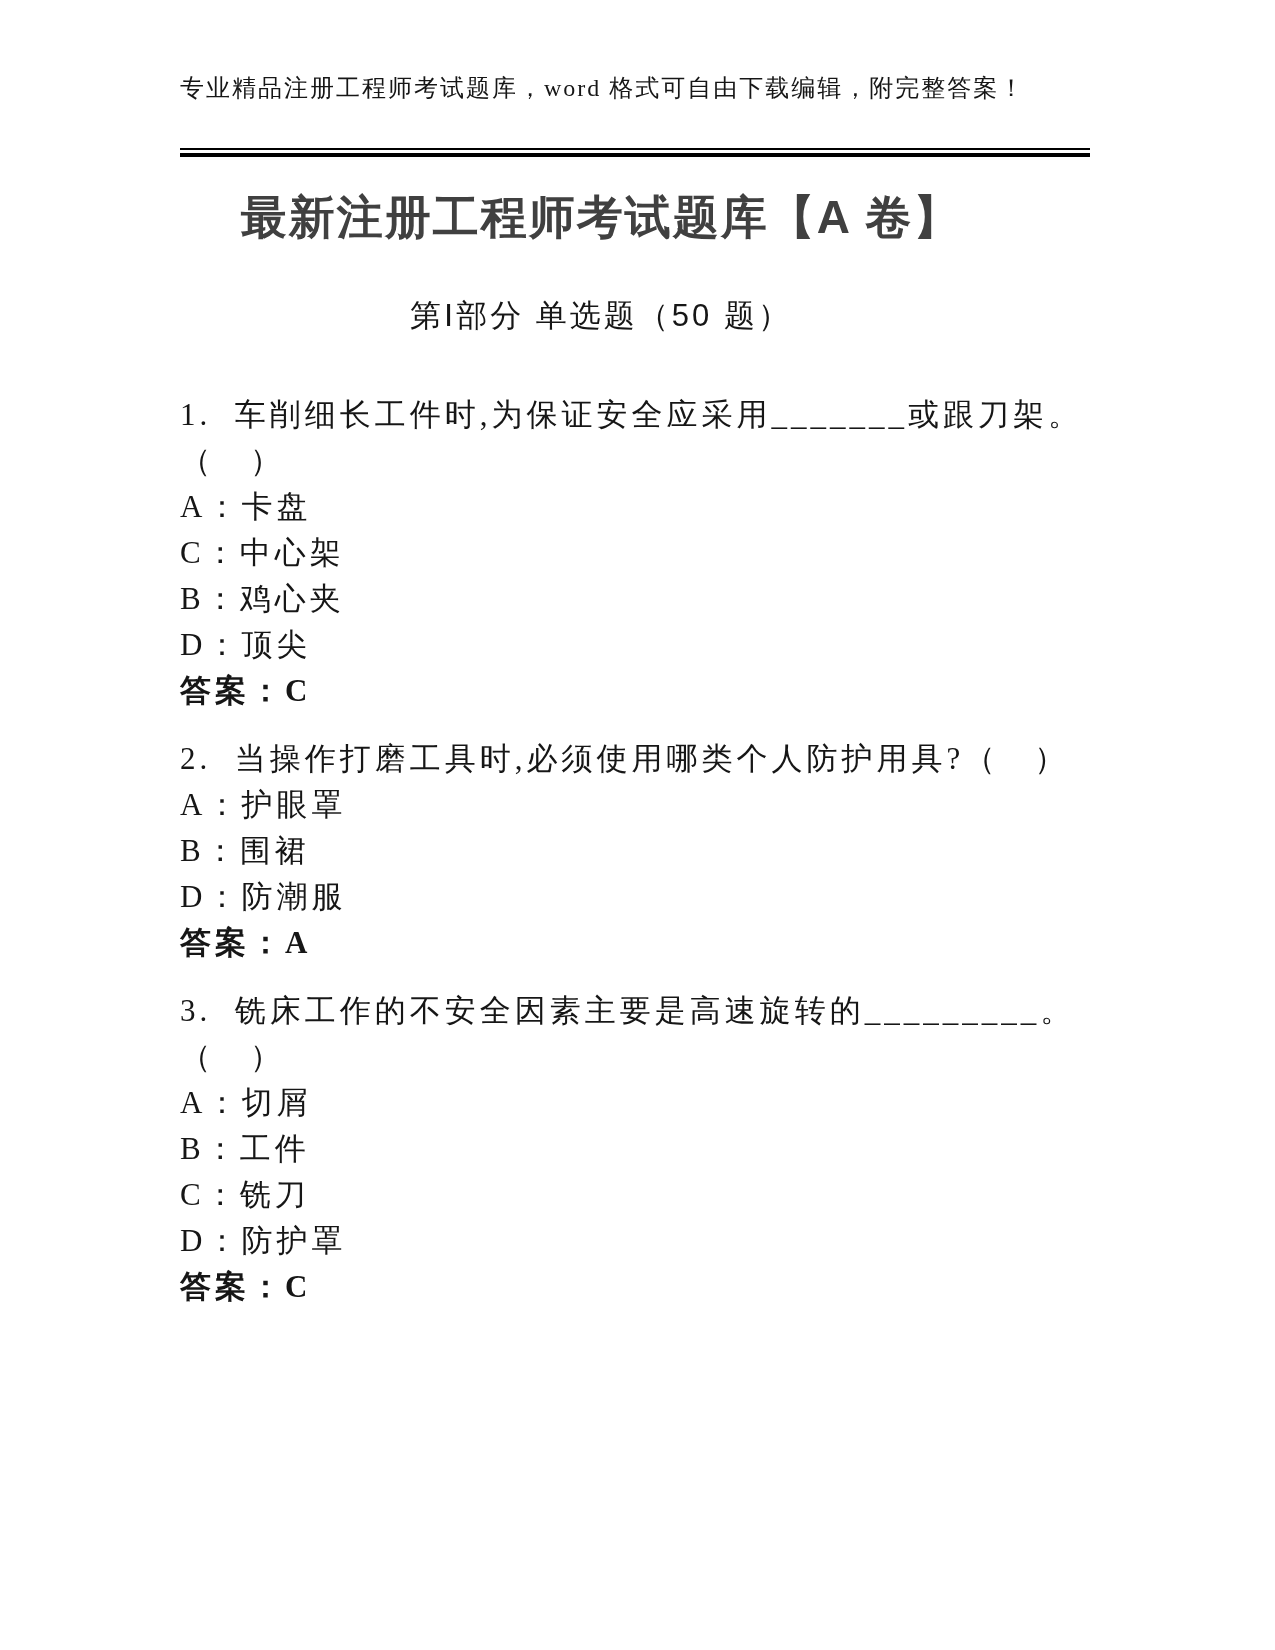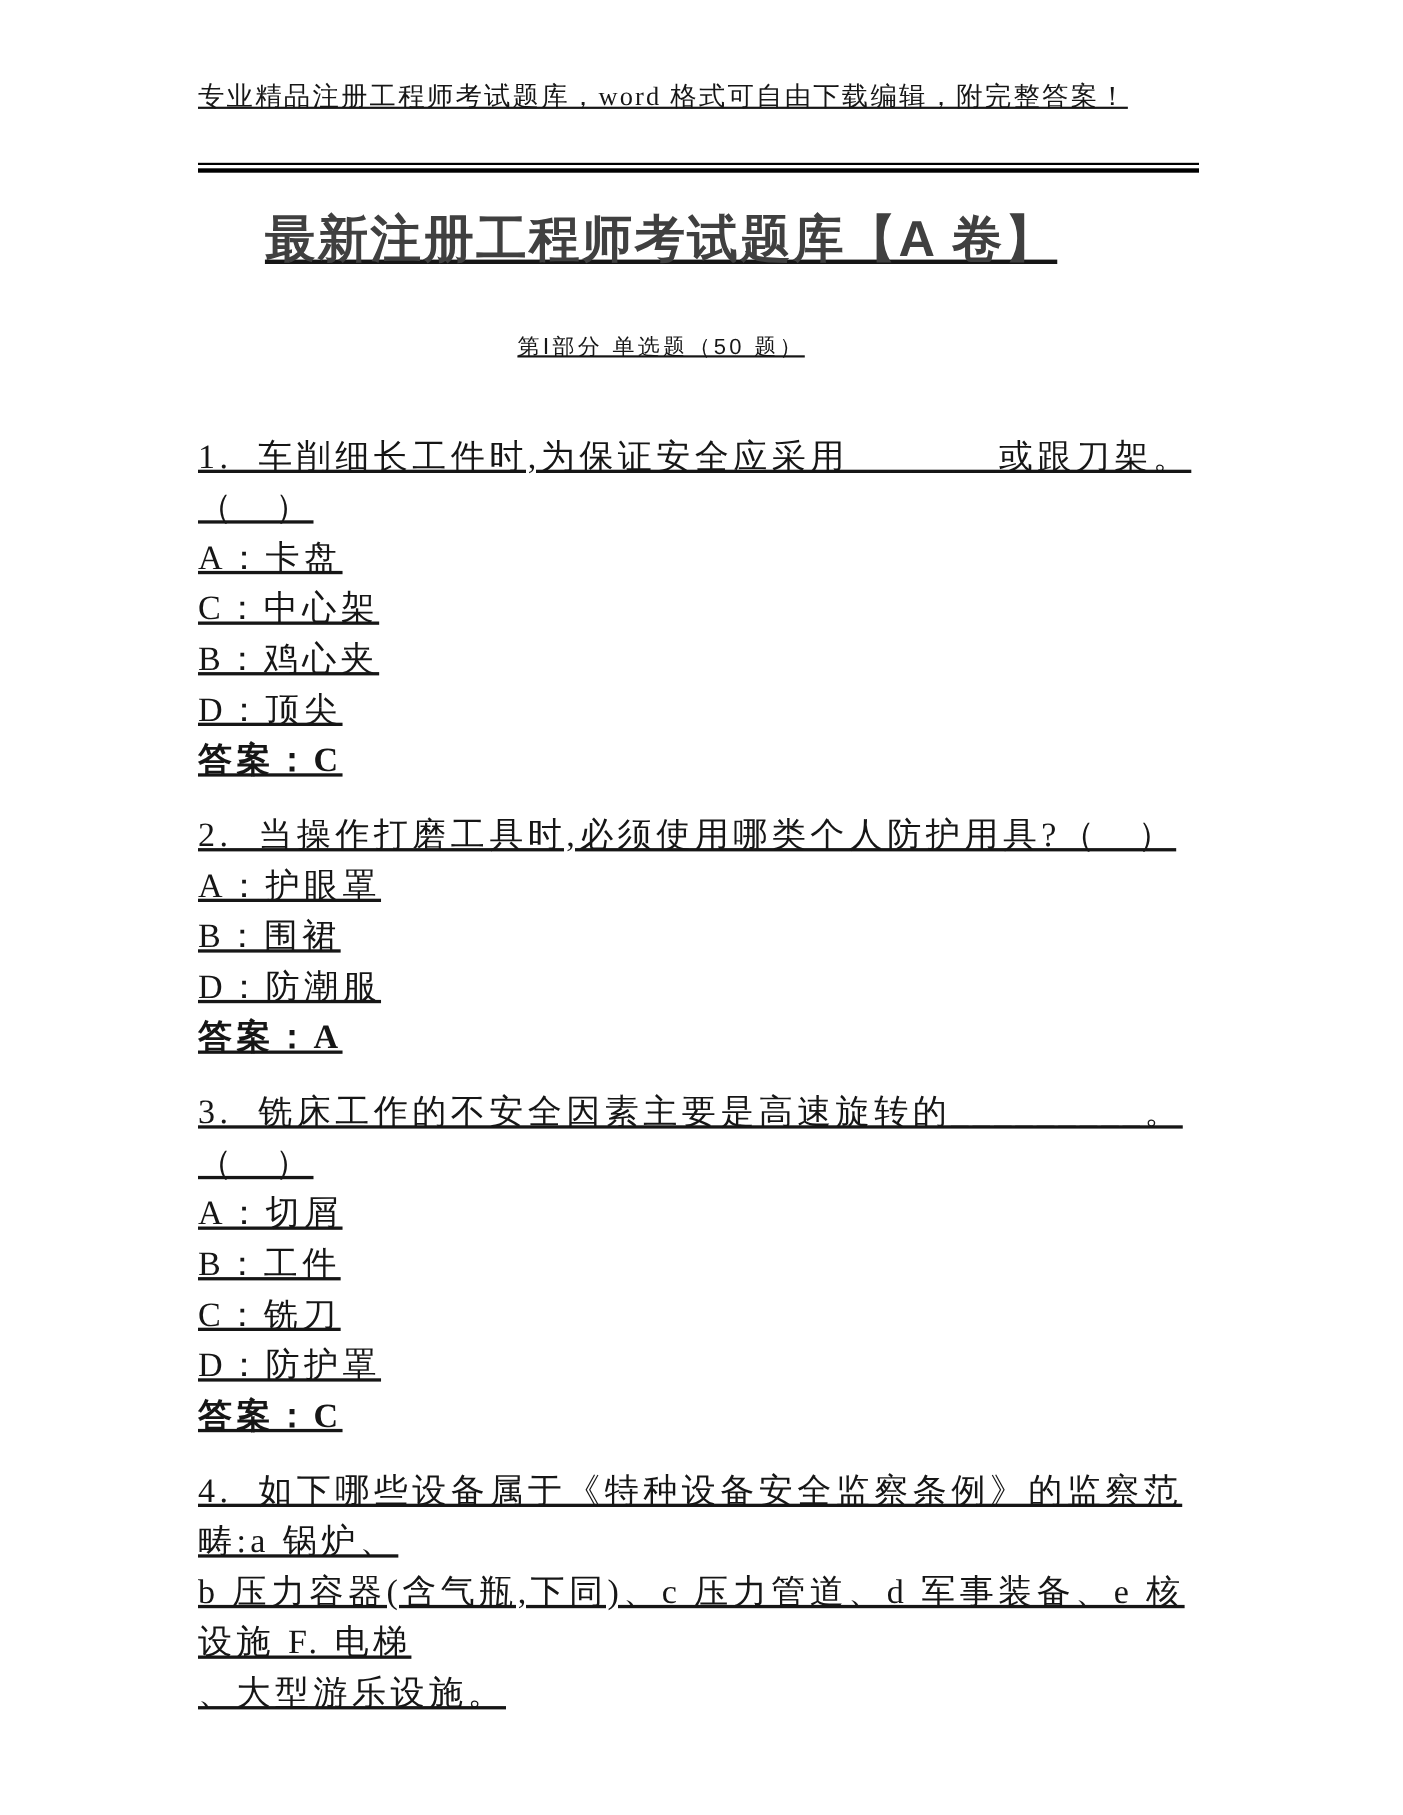--- a/index.html
+++ b/index.html
@@ -5,21 +5,20 @@
   html,body{margin:0;padding:0;background:#ffffff;}
   .page{
     position:relative;
     width:1166px;height:1650px;
     background:#ffffff;
     box-sizing:border-box;
     padding:72px 76px 0 180px;
     overflow:hidden;
     font-family:"Liberation Serif","DejaVu Serif",serif;
     color:#161616;
-    text-decoration:underline;
   }
   .header-text{
     font-size:24px;
     line-height:32px;
     letter-spacing:2px;
     white-space:pre-wrap;
   }
   .header-rule{
     margin-top:44px;
     height:3px;
@@ -33,21 +32,21 @@
     font-weight:bold;
     font-size:46px;
     line-height:60px;
     letter-spacing:2px;
   }
   .section-heading{
     margin:50px -112px 0 -180px;
     text-align:center;
     font-family:"Liberation Sans","DejaVu Sans",sans-serif;
     font-weight:400;
-    font-size:20px;
+    font-size:31px;
     line-height:38px;
     letter-spacing:3px;
   }
   .questions{margin-top:57px;}
   .q{margin-top:22px;}
   .q:first-child{margin-top:0;}
   .q-line{
     font-size:31px;
     line-height:46px;
     letter-spacing:4px;
@@ -96,23 +95,14 @@
           <div class="q-line">3.  铣床工作的不安全因素主要是高速旋转的_________。（　）</div>
         </div>
     <div>
           <div class="q-line">A：切屑</div>
           <div class="q-line">B：工件</div>
           <div class="q-line">C：铣刀</div>
           <div class="q-line">D：防护罩</div>
         </div>
     <div class="q-line q-answer">答案：C</div>
   </div>
-      <div class="q">
-    <div>
-          <div class="q-line">4.  如下哪些设备属于《特种设备安全监察条例》的监察范畴:a 锅炉、</div>
-          <div class="q-line">b 压力容器(含气瓶,下同)、c 压力管道、d 军事装备、e 核设施 F. 电梯</div>
-          <div class="q-line">、大型游乐设施。</div>
-        </div>
-    <div></div>
-
-  </div>
     </div>
 </div>
 
 </body></html>

